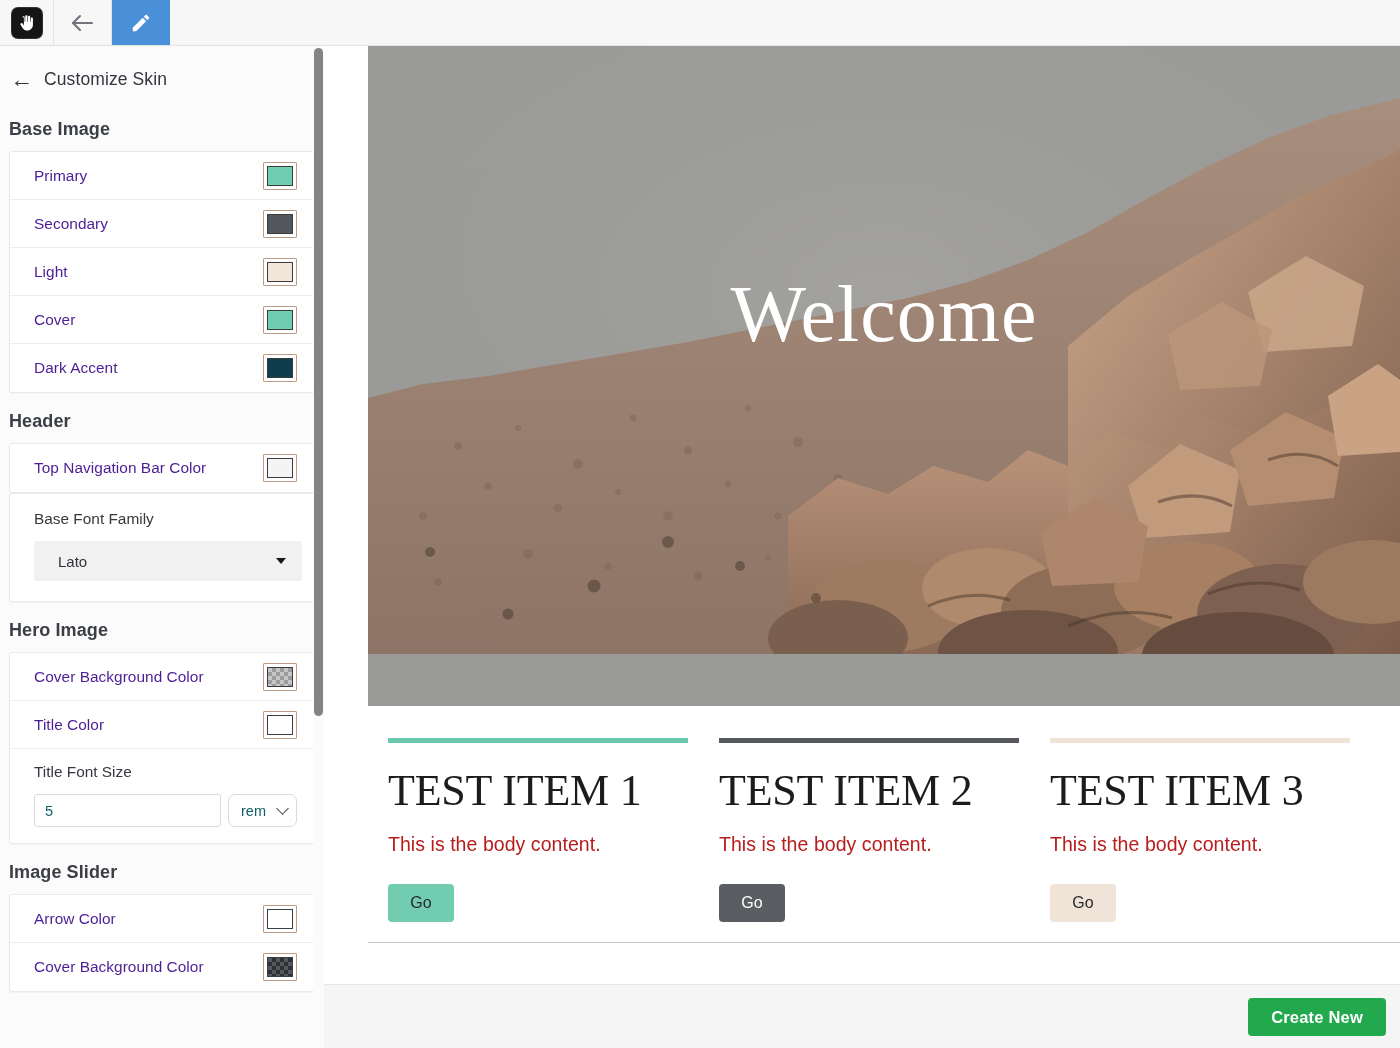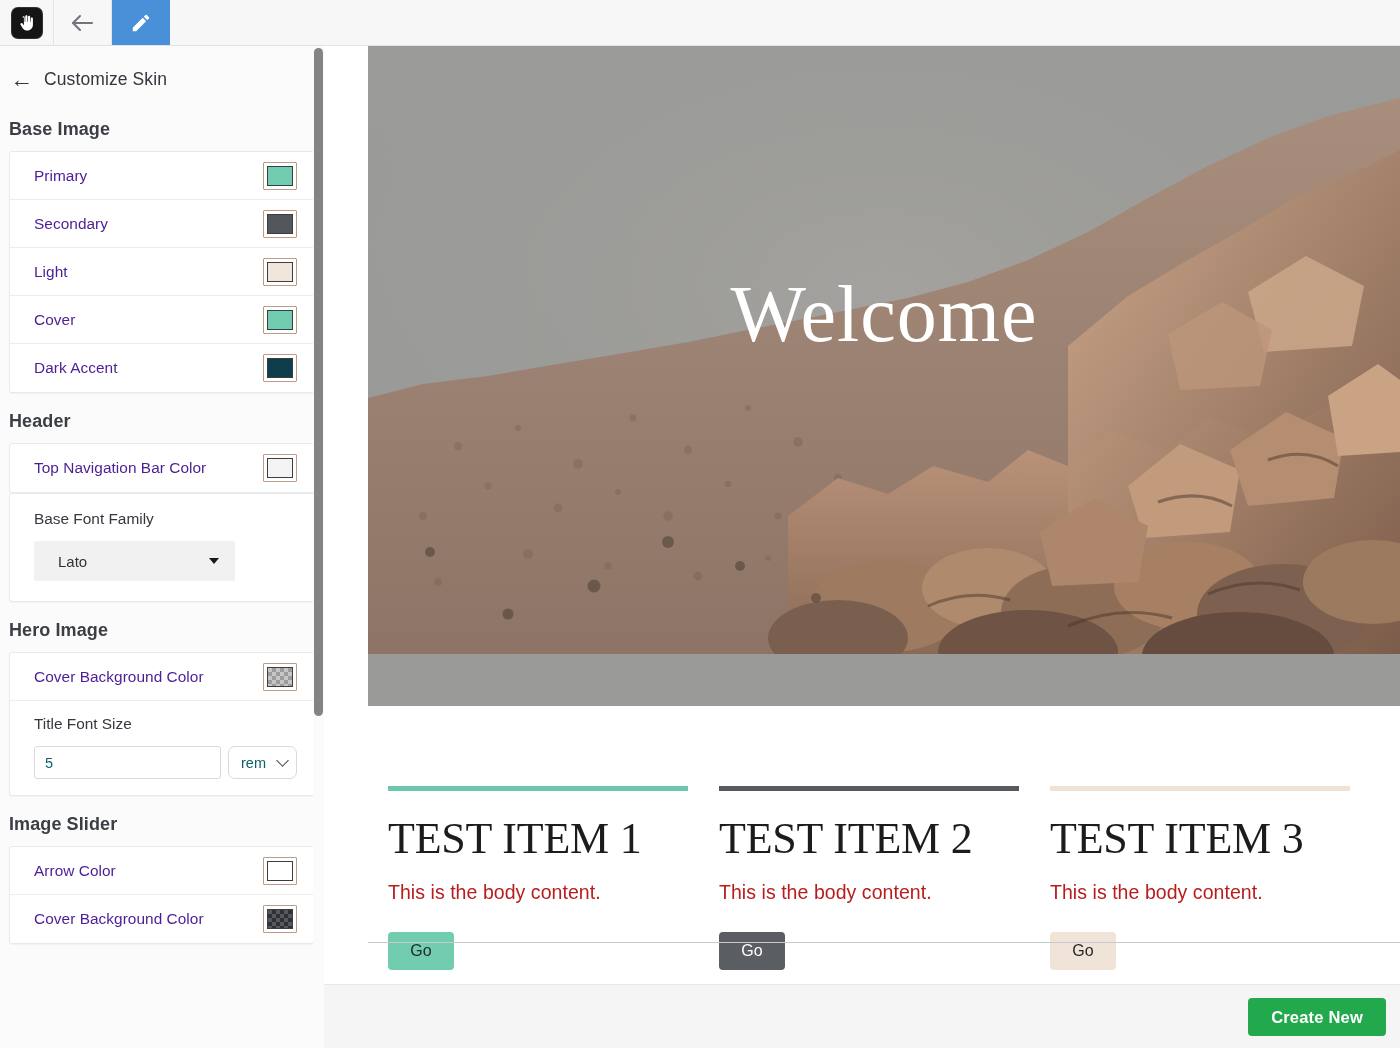--- a/index.html
+++ b/index.html
@@ -90,21 +90,21 @@
       linear-gradient(45deg,#2f3135 25%,transparent 25%,transparent 75%,#2f3135 75%);
     background-size:8px 8px;
     background-position:0 0, 4px 4px;
     background-color:#55585c;
   }
 
   
   .block { padding:16px 24px 20px 24px; }
   .block-label { font-size:15.4px; color:#35383e; margin-bottom:13px; }
   .select {
-    position:relative; height:40px; width:201px; background:#f1f1f2;
+    position:relative; height:40px; width:268px; background:#f1f1f2;
     border:none; border-radius:2px; display:flex; align-items:center;
     padding:0 34px 0 24px; font-size:15px; color:#2f3237; cursor:pointer;
   }
   .select .caret {
     position:absolute; right:16px; top:50%; transform:translateY(-50%);
     width:0; height:0; border-left:5.5px solid transparent;
     border-right:5.5px solid transparent; border-top:6px solid #17191c;
   }
 
   
@@ -151,21 +151,21 @@
   }
   #hero-photo { position:absolute; inset:0; }
   #hero-title {
     position:absolute; left:0; right:0; top:228px; text-align:center;
     font-family:"Liberation Serif", serif; font-size:80px; color:#ffffff;
     font-weight:400; letter-spacing:1px; line-height:1;
   }
 
   #cards {
     position:absolute; left:58px; top:692px; width:1012px;
-    display:flex; gap:0;margin-top:48px;
+    display:flex; gap:0;
   }
   .pcard { width:331px; padding-right:31px; }
   .pcard .bar { height:5px; width:300px; }
   .pcard .ptitle {
     font-family:"Liberation Serif", serif; font-size:44px; font-weight:400;
     color:#1b1c1e; margin-top:22px; letter-spacing:-.2px; white-space:nowrap;
   }
   .pcard .pbody {
     font-size:19.5px; color:#b91c1c; margin-top:17px; letter-spacing:.05px;
   }
@@ -278,20 +278,26 @@
         </div>
       </div>
     </div>
 
     <div class="sec-title tight">Hero Image</div>
     <div class="card">
       <div class="row">
         <span class="row-label">Cover Background Color</span>
         <span class="swatch">
           <span class="chip checker"></span>
+        </span>
+      </div>
+      <div class="row">
+        <span class="row-label">Title Color</span>
+        <span class="swatch">
+          <span class="chip" style="background:#ffffff"></span>
         </span>
       </div>
       <div class="block fs">
         <div class="block-label">Title Font Size</div>
         <div class="fs-row">
           <input class="num-input" type="text" value="5" style="">
           <div class="unit-select">
             <span>rem</span>
             <span class="chev"></span>
           </div>

